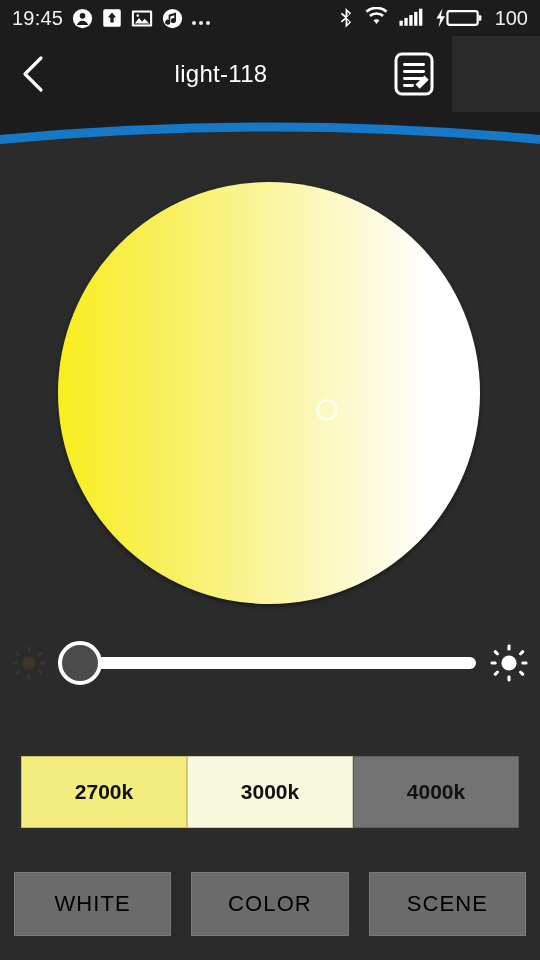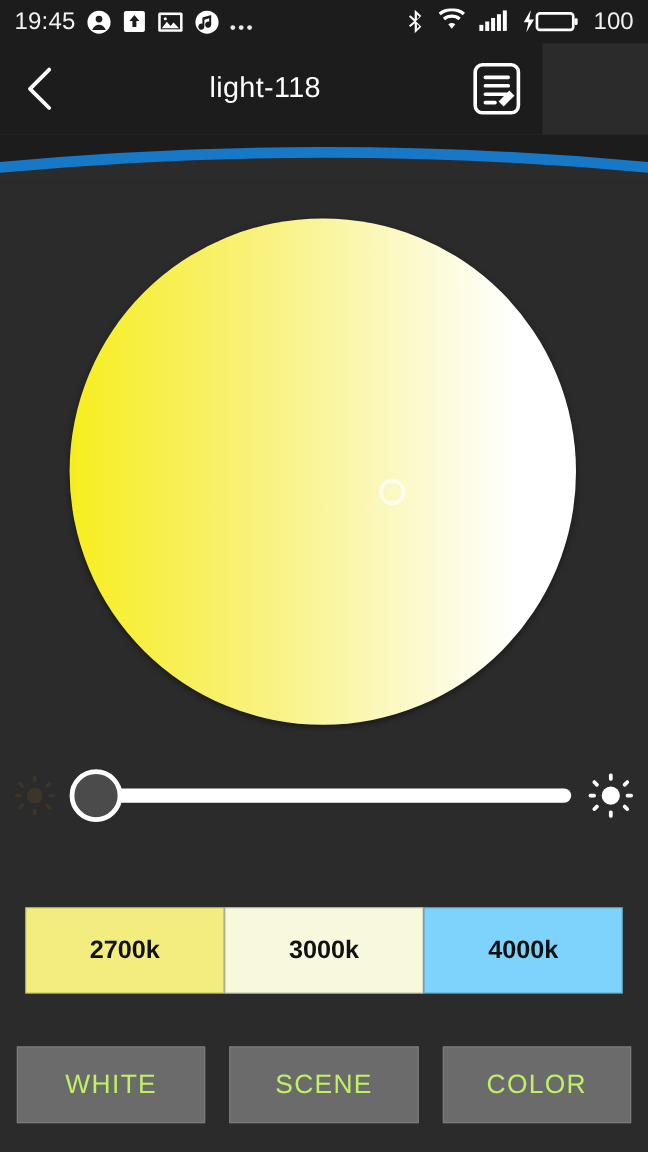--- a/index.html
+++ b/index.html
@@ -125,21 +125,21 @@
   .modes {
     position: absolute; left: 0; top: 872px;
     width: 540px; height: 64px;
     display: flex; gap: 20px;
     padding: 0 14px;
   }
   .mode {
     flex: 1; height: 64px;
     display: flex; align-items: center; justify-content: center;
     background: #6b6b6b;
-    color: #bef264;
+    color: #000000;
     font-size: 22px; letter-spacing: 1.1px;
     border: 1px solid #7a7a7a;
   }
 </style>
 </head>
 <body>
 
 <div id="app">
 
   <div class="statusbar">
@@ -275,30 +275,30 @@
     </div>
   </div>
 
   <div class="presets">
     <div class="preset" style="background: rgb(242, 237, 126);">
       <span>2700k</span>
     </div>
     <div class="preset" style="background: rgb(248, 248, 220);">
       <span>3000k</span>
     </div>
-    <div class="preset" style="background: #7dd3fc;">
+    <div class="preset" style="background: #737373;">
       <span>4000k</span>
     </div>
   </div>
 
   <div class="modes">
     <div class="mode" style="background: rgb(107, 107, 107);">
       <span>WHITE</span>
     </div>
     <div class="mode" style="background: rgb(107, 107, 107);">
+      <span>COLOR</span>
+    </div>
+    <div class="mode" style="background: rgb(107, 107, 107);">
       <span>SCENE</span>
     </div>
-    <div class="mode" style="background: rgb(107, 107, 107);">
-      <span>COLOR</span>
-    </div>
   </div>
 
 </div>
 
 </body></html>

